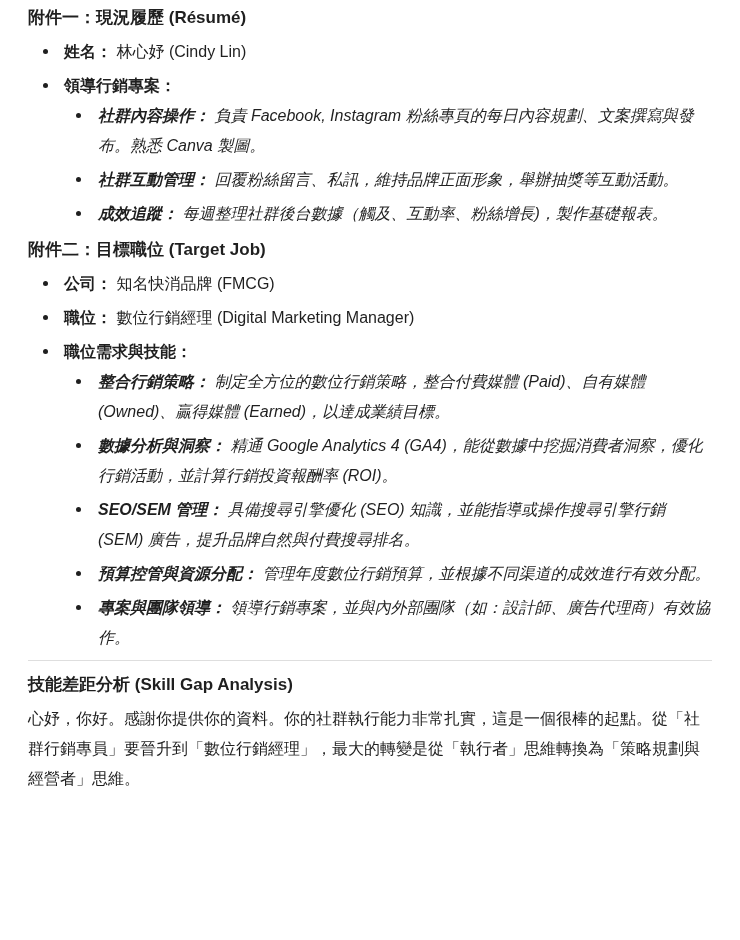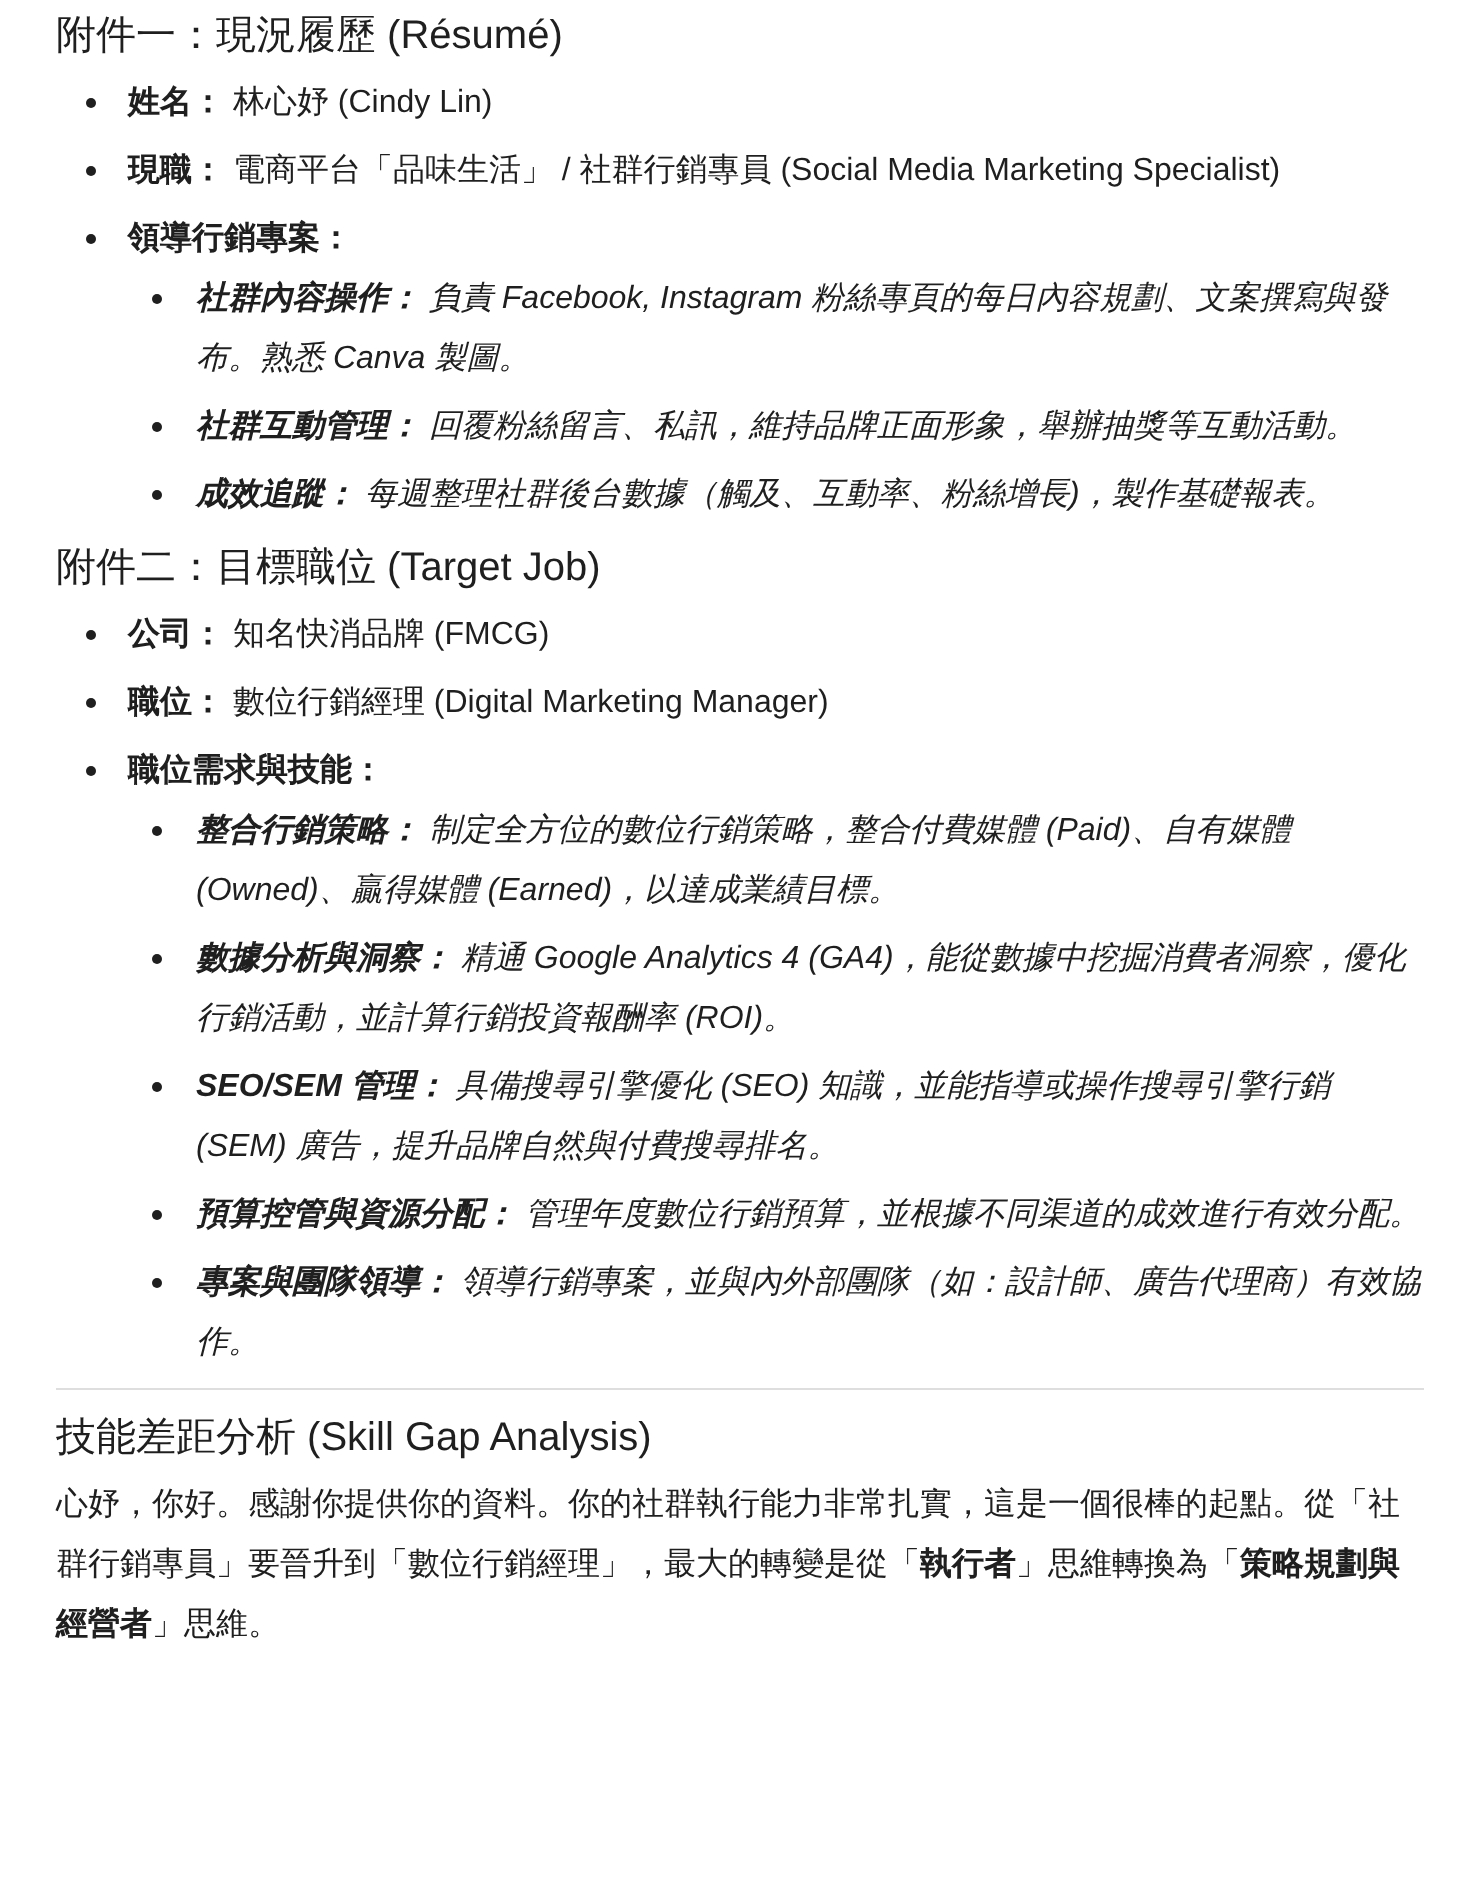--- a/index.html
+++ b/index.html
@@ -13,22 +13,22 @@
   body {
     color: #1f1f1f;
     font-family: "Liberation Sans", "DejaVu Sans", sans-serif;
     font-size: 16px;
     line-height: 30px;
   }
   .doc {
     padding: 3px 28px 0 28px;
   }
   h3 {
-    font-size: 20px;
-    font-weight: 400;
+    font-size: 17px;
+    font-weight: 700;
     margin: 6px 0 4px 0;
     line-height: 30px;
   }
   h3.first { margin-top: 0; }
   ul {
     list-style: none;
     margin: 0;
     padding: 0;
   }
   li {
@@ -47,39 +47,38 @@
   }
   li.lvl1 > .dot { left: 15px; }
   li.lvl2 > .dot { left: 12px; }
   .lbl { font-weight: 700; }
   hr.divider {
     border: 0;
     border-top: 1px solid #dedede;
     margin: 7px 0 9px 0;
   }
   p.analysis { margin: 4px 0 0 0; }
-  .b { font-weight: 700; }
+  .b { font-weight: 400; }
   .fade {
     position: fixed;
     left: 0;
     bottom: 0;
     width: 740px;
     height: 22px;
     background: rgba(255, 255, 255, 0.58);
     pointer-events: none;
   }
 </style>
 </head>
 <body>
 
 <div class="doc">
   <h3 class="first">附件一：現況履歷 (Résumé)</h3>
   <ul>
       <li class="lvl1"><span class="dot"></span><span class="lbl">姓名：</span><span> 林心妤 (Cindy Lin)</span></li>
-      <li class="lvl1"><span class="dot"></span><span class="lbl">現職：</span><span> 電商平台「品味生活」 / 社群行銷專員 (Social Media Marketing Specialist)</span></li>
       <li class="lvl1"><span class="dot"></span><span class="lbl">領導行銷專案：</span><ul>
           <li class="lvl2"><span class="dot"></span><span class="lbl">社群內容操作：</span><span> 負責 Facebook, Instagram 粉絲專頁的每日內容規劃、文案撰寫與發布。熟悉 Canva 製圖。</span></li>
           <li class="lvl2"><span class="dot"></span><span class="lbl">社群互動管理：</span><span> 回覆粉絲留言、私訊，維持品牌正面形象，舉辦抽獎等互動活動。</span></li>
           <li class="lvl2"><span class="dot"></span><span class="lbl">成效追蹤：</span><span> 每週整理社群後台數據（觸及、互動率、粉絲增長)，製作基礎報表。</span></li>
         </ul></li>
     </ul>
   <h3>附件二：目標職位 (Target Job)</h3>
   <ul>
       <li class="lvl1"><span class="dot"></span><span class="lbl">公司：</span><span> 知名快消品牌 (FMCG)</span></li>
       <li class="lvl1"><span class="dot"></span><span class="lbl">職位：</span><span> 數位行銷經理 (Digital Marketing Manager)</span></li>

